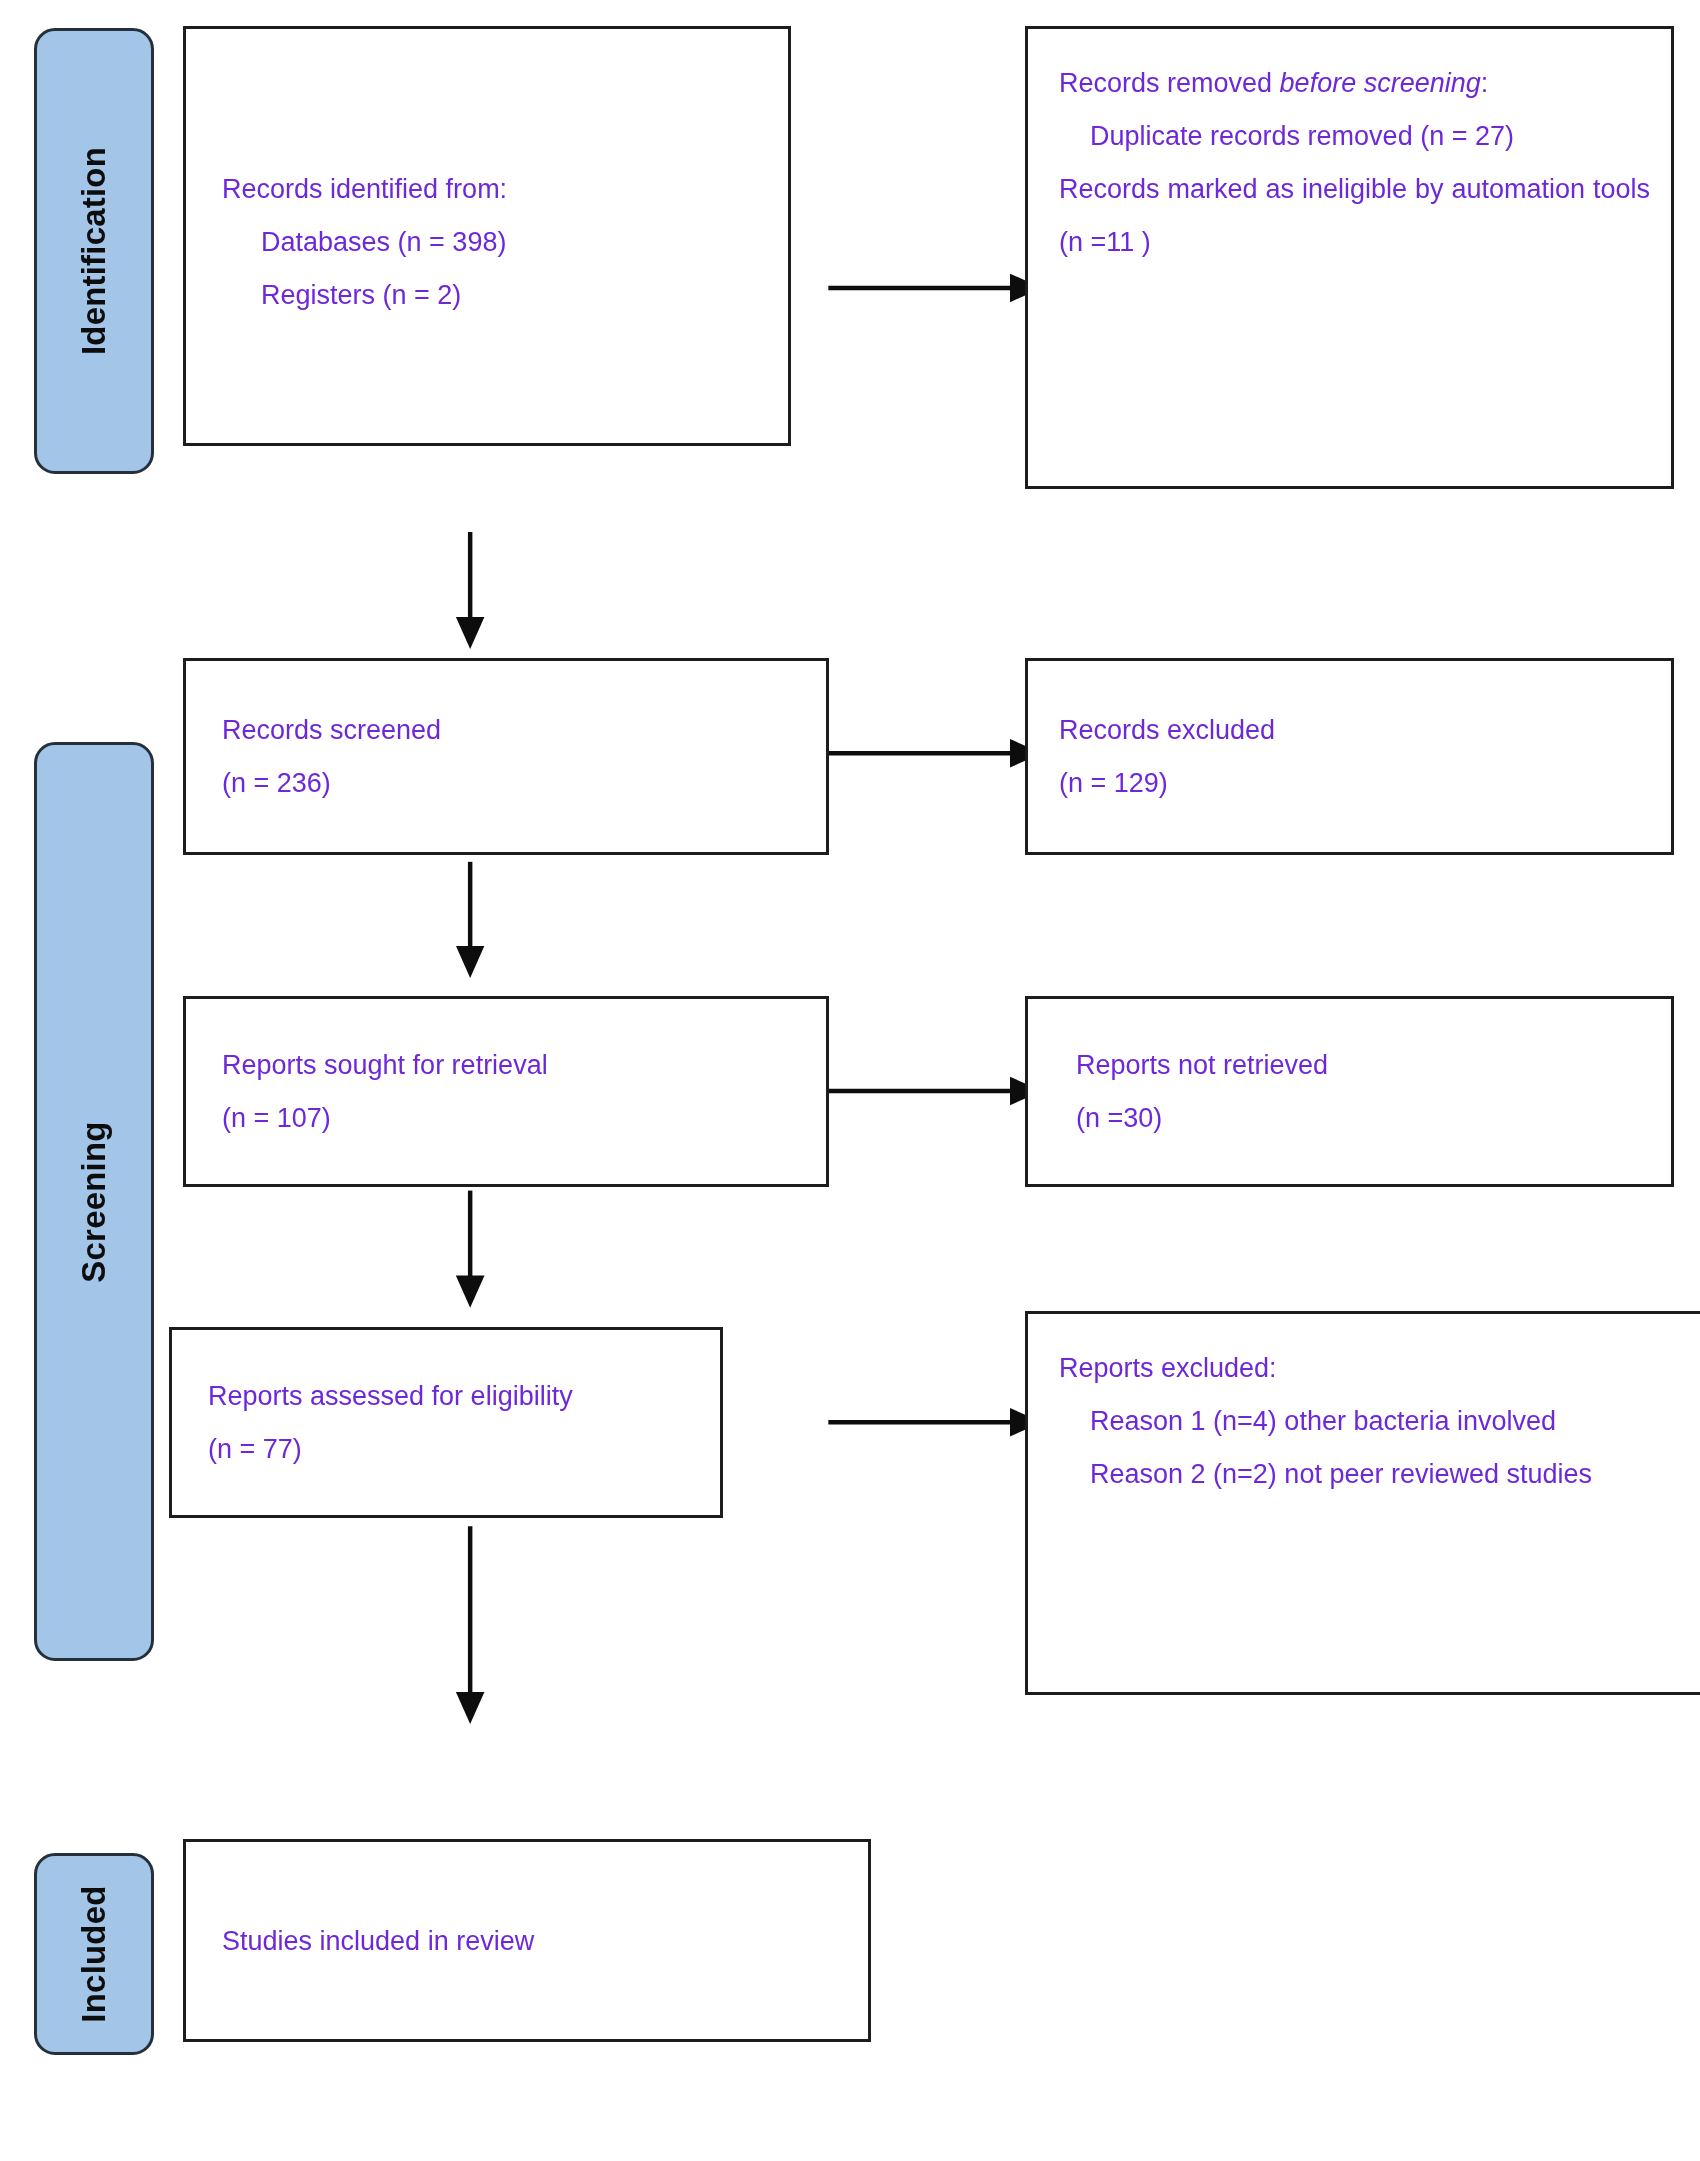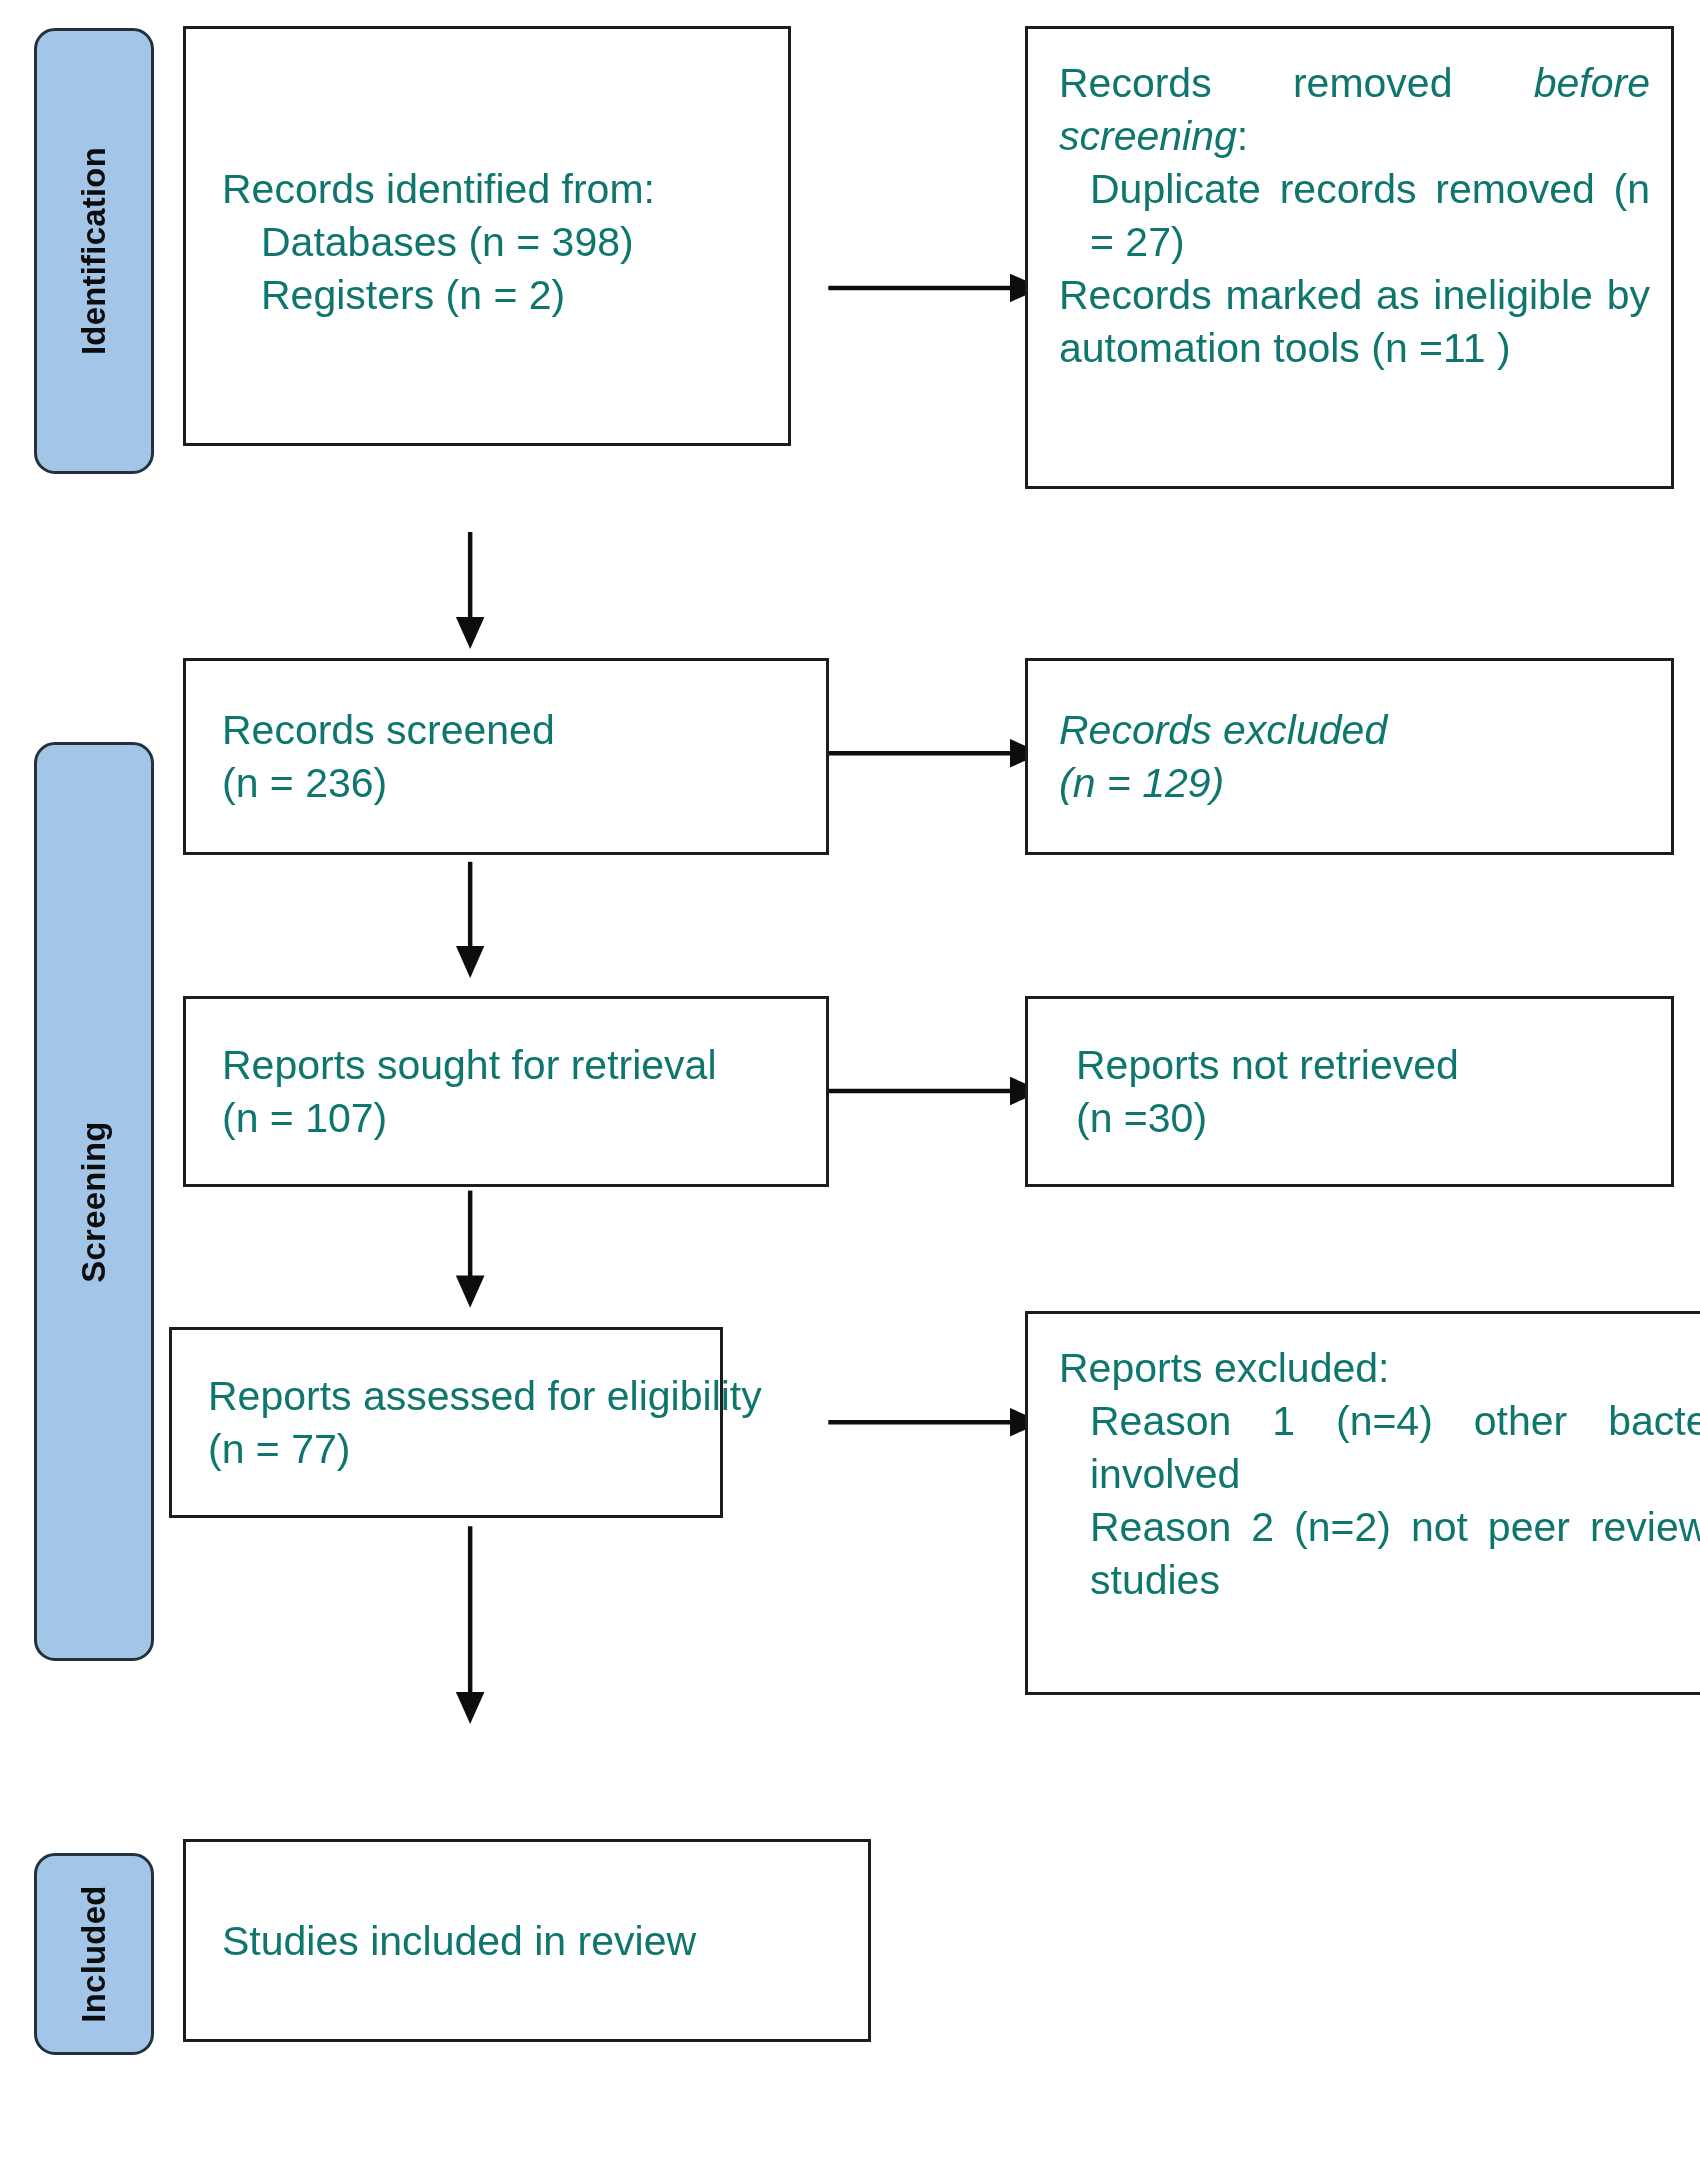--- a/index.html
+++ b/index.html
@@ -50,22 +50,22 @@
     left: 29px;
     right: 23px;
     top: 50%;
     transform: translateY(-50%);
   }
   .flow-box .box-inner.top-anchored {
     top: 42px;
     transform: none;
   }
   .line {
-    color: #0f766e;
-    font-size: 41px;
+    color: #6d28d9;
+    font-size: 27px;
     line-height: 53px;
     white-space: nowrap;
   }
   .line.wrap {
     white-space: normal;
     text-align: justify;
     text-align-last: left;
   }
   .line.indent {
     padding-left: 39px;
@@ -148,21 +148,21 @@
     </div>
   </div>
 
   <div class="flow-box" style="left:183px; top:658px; width:646px; height:197px;">
     <div class="box-inner" style="left:36px; right:20px;">
       <div class="line">Records screened</div>
       <div class="line">(n = 236)</div>
     </div>
   </div>
 
-  <div class="flow-box" style="left:1025px; top:658px; width:649px; height:197px;font-style:italic;">
+  <div class="flow-box" style="left:1025px; top:658px; width:649px; height:197px;">
     <div class="box-inner" style="left:31px; right:21px;">
       <div class="line">Records excluded</div>
       <div class="line">(n = 129)</div>
     </div>
   </div>
 
   <div class="flow-box" style="left:183px; top:996px; width:646px; height:191px;">
     <div class="box-inner" style="left:36px; right:20px;">
       <div class="line">Reports sought for retrieval</div>
       <div class="line">(n = 107)</div>

